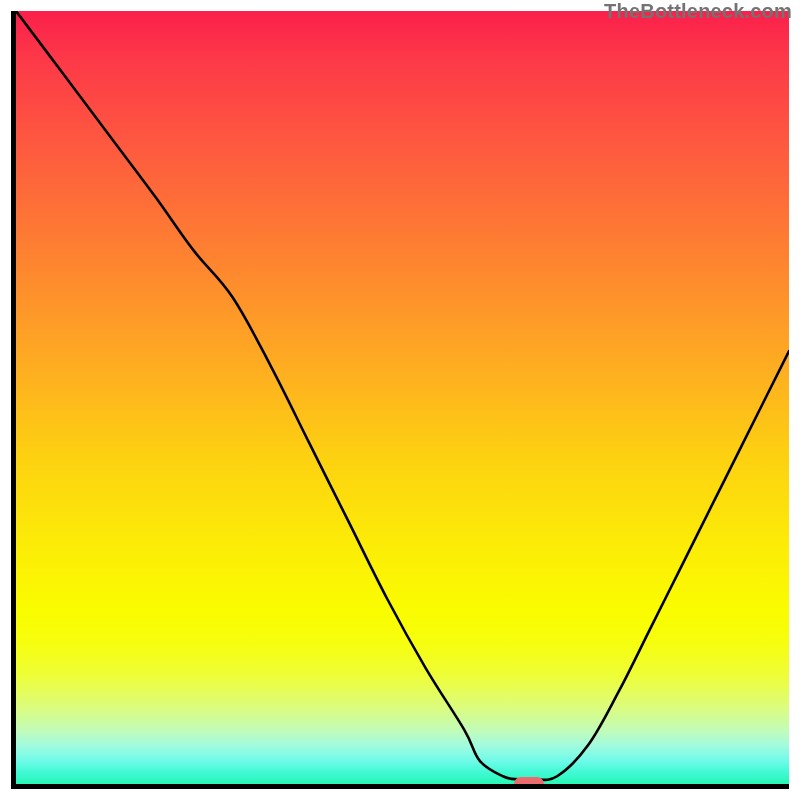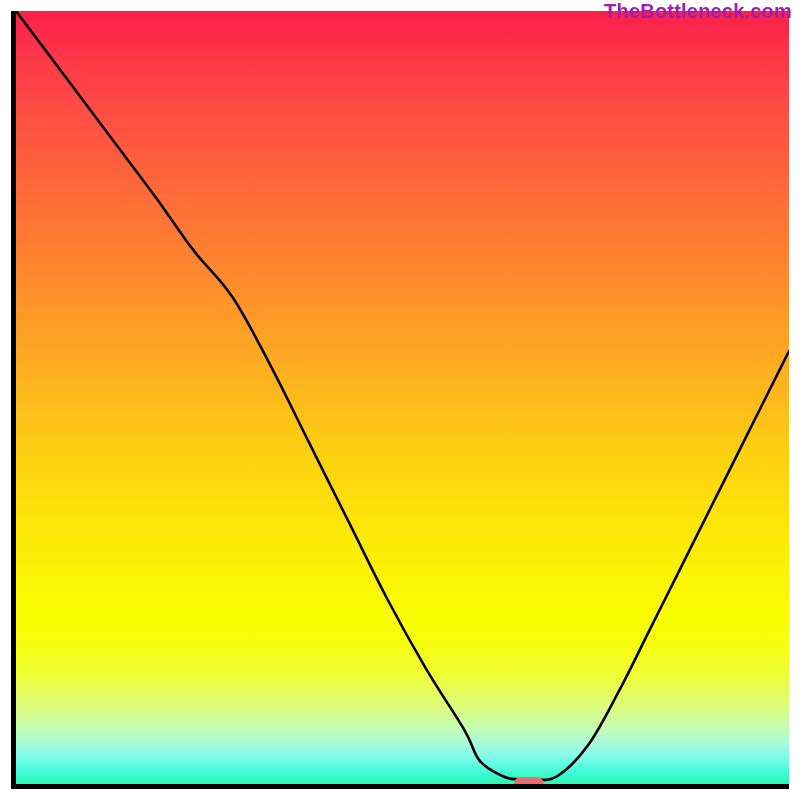--- a/index.html
+++ b/index.html
@@ -71,21 +71,21 @@
     border-radius: 8px;
     background: #e96b6e;
     transform: translate(-50%, -50%);
   }
   .watermark {
     position: absolute;
     top: 0px;
     right: 8px;
     font-size: 20px;
     font-weight: 600;
-    color: #a21caf;
+    color: #737373;
     letter-spacing: 0.2px;
     user-select: none;
   }
 </style>
 </head>
 <body>
 
 <div class="chart-wrap">
 
   <div class="plot-area">

